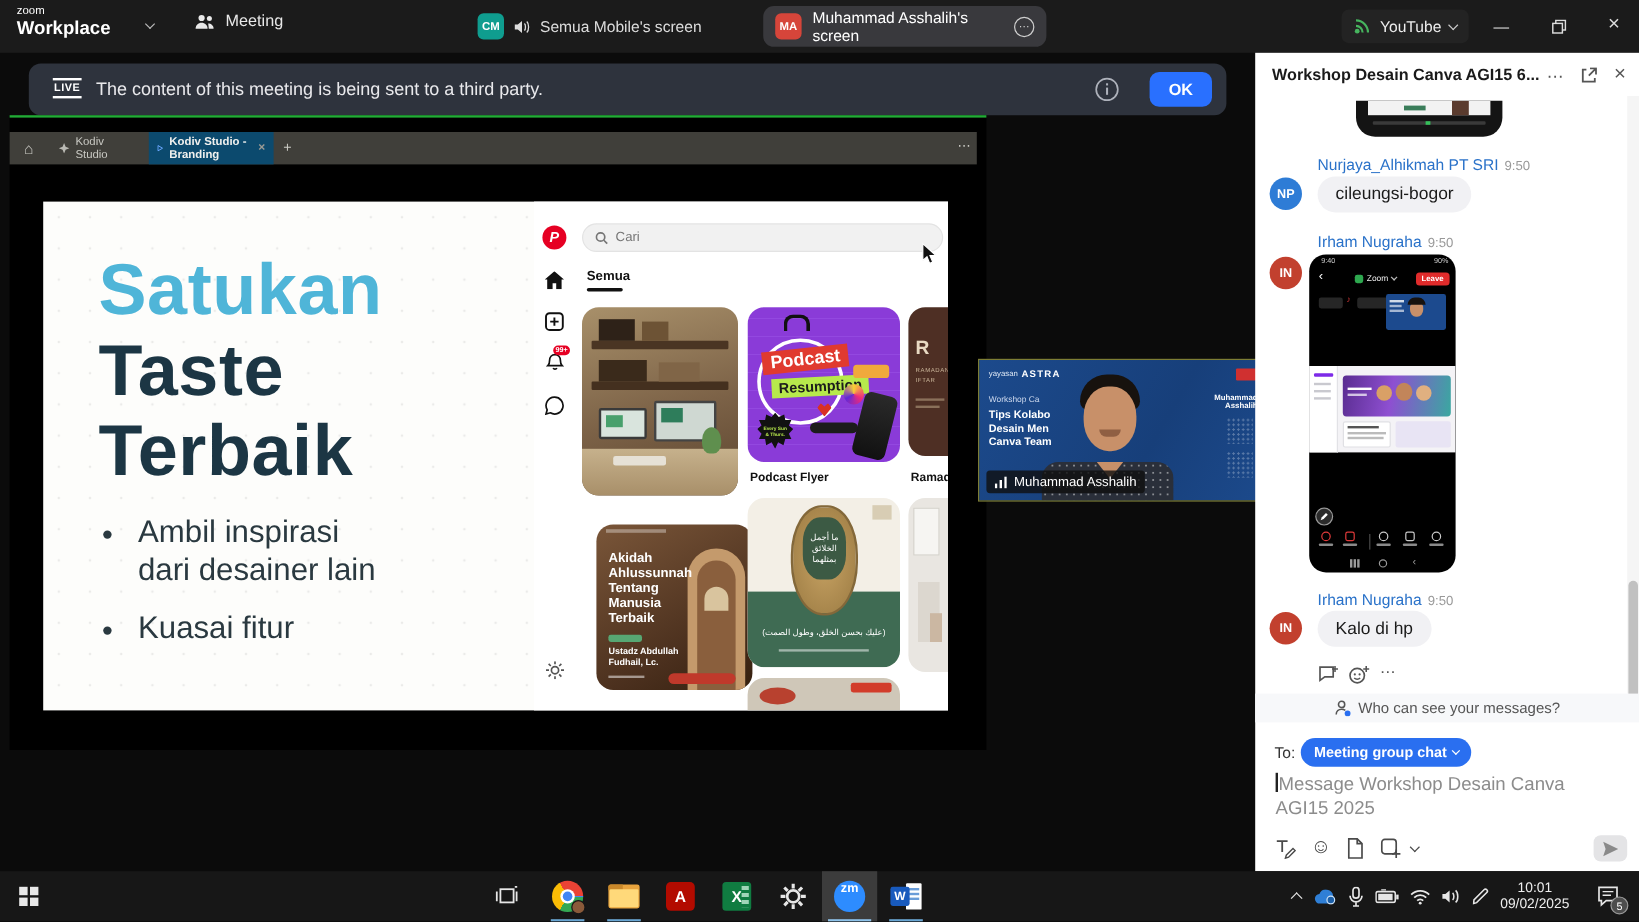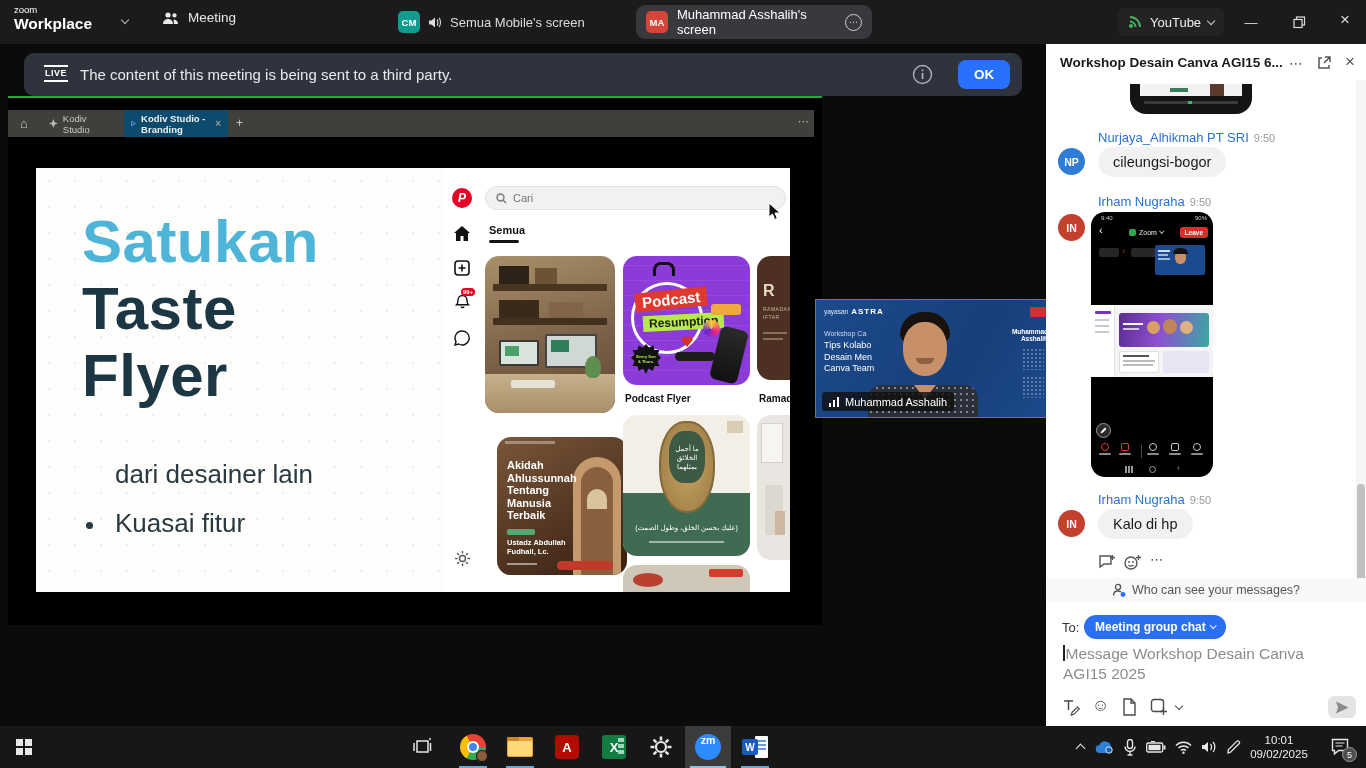--- a/index.html
+++ b/index.html
@@ -42,21 +42,21 @@
   #pinterest{position:absolute;left:409px;top:0;width:345px;height:424px;background:#fff;overflow:hidden}
   .rail-ic{position:absolute;left:7px;width:20px;height:20px;display:flex;align-items:center;justify-content:center}
   #pin-search{position:absolute;left:40px;top:18px;width:301px;height:24px;background:#f1f1f1;border:1px solid #e3e3e3;border-radius:12px;display:flex;align-items:center;gap:6px;padding:0 10px;color:#767676;font-size:11px}
   #pin-tab-all{position:absolute;left:44px;top:56px;font-size:11px;font-weight:bold;color:#111}
   #pin-tab-all::after{content:"";display:block;width:30px;height:3px;background:#111;border-radius:2px;margin-top:4px}
   .pin{position:absolute;border-radius:14px;overflow:hidden}
   .pin-label{position:absolute;font-size:10px;font-weight:bold;color:#111;white-space:nowrap}
 
   
   #video-tile{position:absolute;left:816px;top:300px;width:240px;height:117px;background:linear-gradient(120deg,#1c4a8c,#173f7a 60%,#1c4a8c);outline:1px solid #7d7d35;overflow:hidden}
-  .vt-bold{font-size:9px;font-weight:normal;color:#fff;line-height:11.5px}
+  .vt-bold{font-size:9px;font-weight:bold;color:#fff;line-height:11.5px}
   .dotsq{width:22px;height:22px;background-image:radial-gradient(rgba(255,255,255,.28) .8px,transparent .9px);background-size:4px 4px}
 
   
   #chat{position:absolute;left:1046px;top:44px;width:320px;height:682px;background:#fff;color:#1a1a1a}
   .sender{font-size:13px;color:#2a72c9;font-weight:500}
   .mtime{font-size:11px;color:#999;margin-left:5px;font-weight:normal}
   .avatar{position:absolute;left:12px;width:27px;height:27px;border-radius:50%;color:#fff;font-size:10.5px;font-weight:bold;display:flex;align-items:center;justify-content:center}
   .bubble{position:absolute;left:52px;background:#f1f1f4;border-radius:17px;padding:7px 15px;font-size:14.5px;color:#1a1a1a;white-space:nowrap}
   .chat-hicon{color:#555;display:flex;align-items:center;justify-content:center;width:20px;height:20px}
   .act-ic{color:#555}
@@ -177,22 +177,23 @@
       <span style="color:#9b9b95;font-size:10px">×</span>
     </div>
     <span class="abs" style="left:228px;top:6px;font-size:12px;color:#c9c9c3">+</span>
     <span class="abs" style="left:790px;top:5px;font-size:11px;color:#c9c9c3">⋯</span>
   </div>
 
   <div id="slide">
     <div id="slide-title">
       <div class="accent">Satukan</div>
       <div>Taste</div>
-      <div>Flyer</div>
-    </div>
+      <div>Terbaik</div>
+    </div>
+    <div class="bullet-row" style="top:260px"><span class="bullet-dot"></span><span>Ambil inspirasi</span></div>
     <div class="bullet-row" style="top:291px;left:79px"><span>dari desainer lain</span></div>
     <div class="bullet-row" style="top:340px"><span class="bullet-dot"></span><span>Kuasai fitur</span></div>
 
     <div id="pinterest">
       <div class="rail-ic" style="top:20px">
         <div style="width:20px;height:20px;border-radius:50%;background:#e60023;color:#fff;font-weight:bold;font-size:12px;display:flex;align-items:center;justify-content:center;font-style:italic">
             <span>P</span>
           </div>
       </div>
       <div class="rail-ic" style="top:55px">

